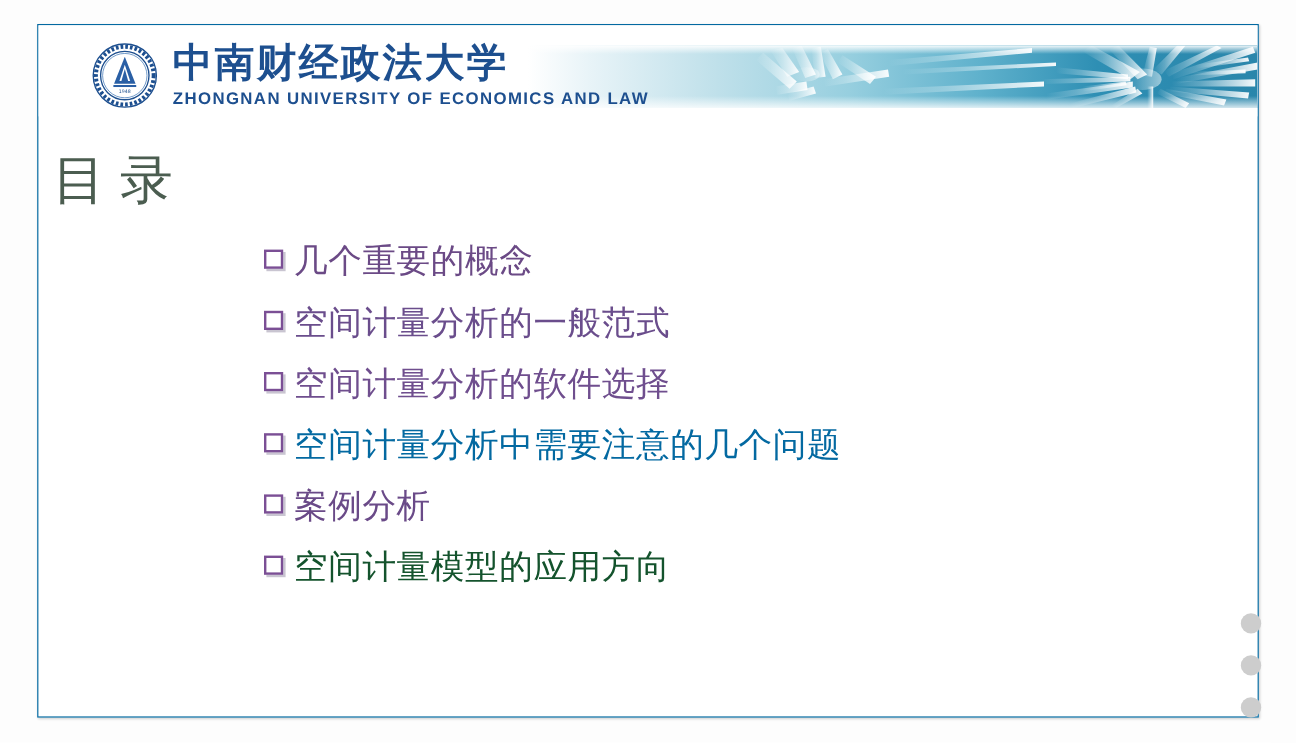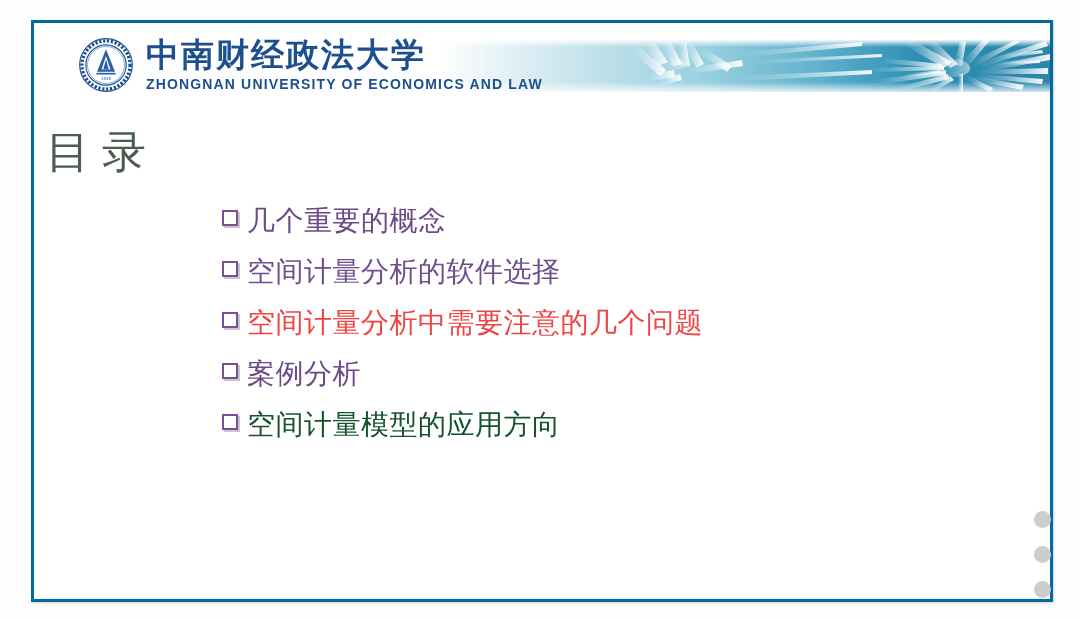--- a/index.html
+++ b/index.html
@@ -24,21 +24,21 @@
   }
 
   
   #slide-frame {
     position: absolute;
     left: 31px;
     top: 20px;
     width: 1016px;
     height: 576px;
     background: #ffffff;
-    border: 3px solid #0369a1;
+    border: 1px solid #0369a1;
     box-shadow: 1px 1px 2px rgba(0,0,0,0.18);
     overflow: hidden;
   }
 
   
   #slide-header {
     position: absolute;
     left: 0; top: 0;
     width: 1016px;
     height: 76px;
@@ -248,29 +248,33 @@
 
     <div id="slide-title">目录</div>
 
     <div id="toc-list">
 
       <div class="toc-item">
         <span class="toc-bullet" style="border-color:#7b4f95"></span>
         <span class="toc-text" style="color:#6b4a86">几个重要的概念</span>
       </div>
 
+      <div class="toc-item">
+        <span class="toc-bullet" style="border-color:#7b4f95"></span>
+        <span class="toc-text" style="color:#6a4d8c">空间计量分析的一般范式</span>
+      </div>
 
       <div class="toc-item">
         <span class="toc-bullet" style="border-color:#7b4f95"></span>
         <span class="toc-text" style="color:#6f4e8e">空间计量分析的软件选择</span>
       </div>
 
       <div class="toc-item">
         <span class="toc-bullet" style="border-color:#7b4f95"></span>
-        <span class="toc-text" style="color:#ef4444">空间计量分析中需要注意的几个问题</span>
+        <span class="toc-text" style="color:#0369a1">空间计量分析中需要注意的几个问题</span>
       </div>
 
       <div class="toc-item">
         <span class="toc-bullet" style="border-color:#7b4f95"></span>
         <span class="toc-text" style="color:#6a4a88">案例分析</span>
       </div>
 
       <div class="toc-item">
         <span class="toc-bullet" style="border-color:#7b4f95"></span>
         <span class="toc-text" style="color:#14532d">空间计量模型的应用方向</span>

